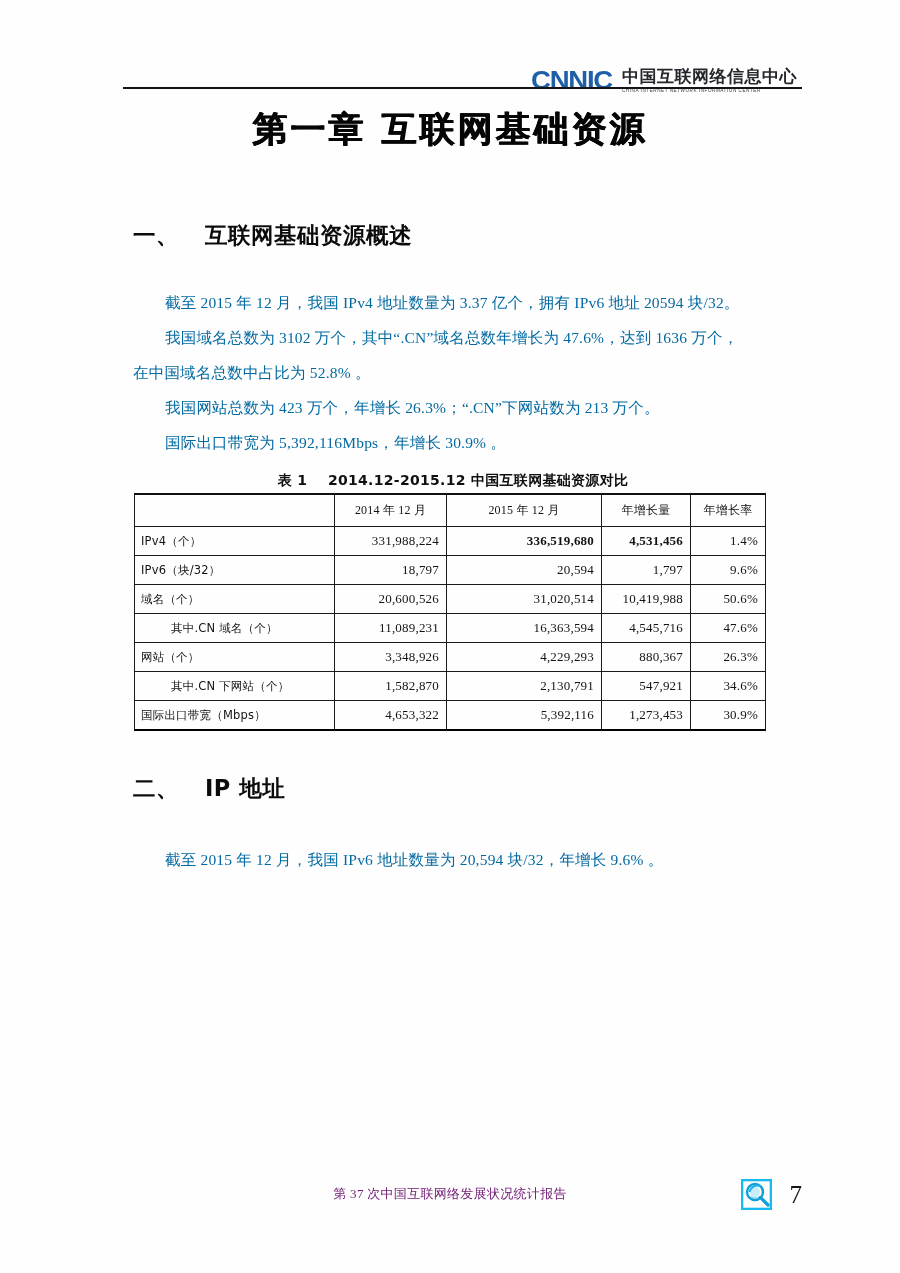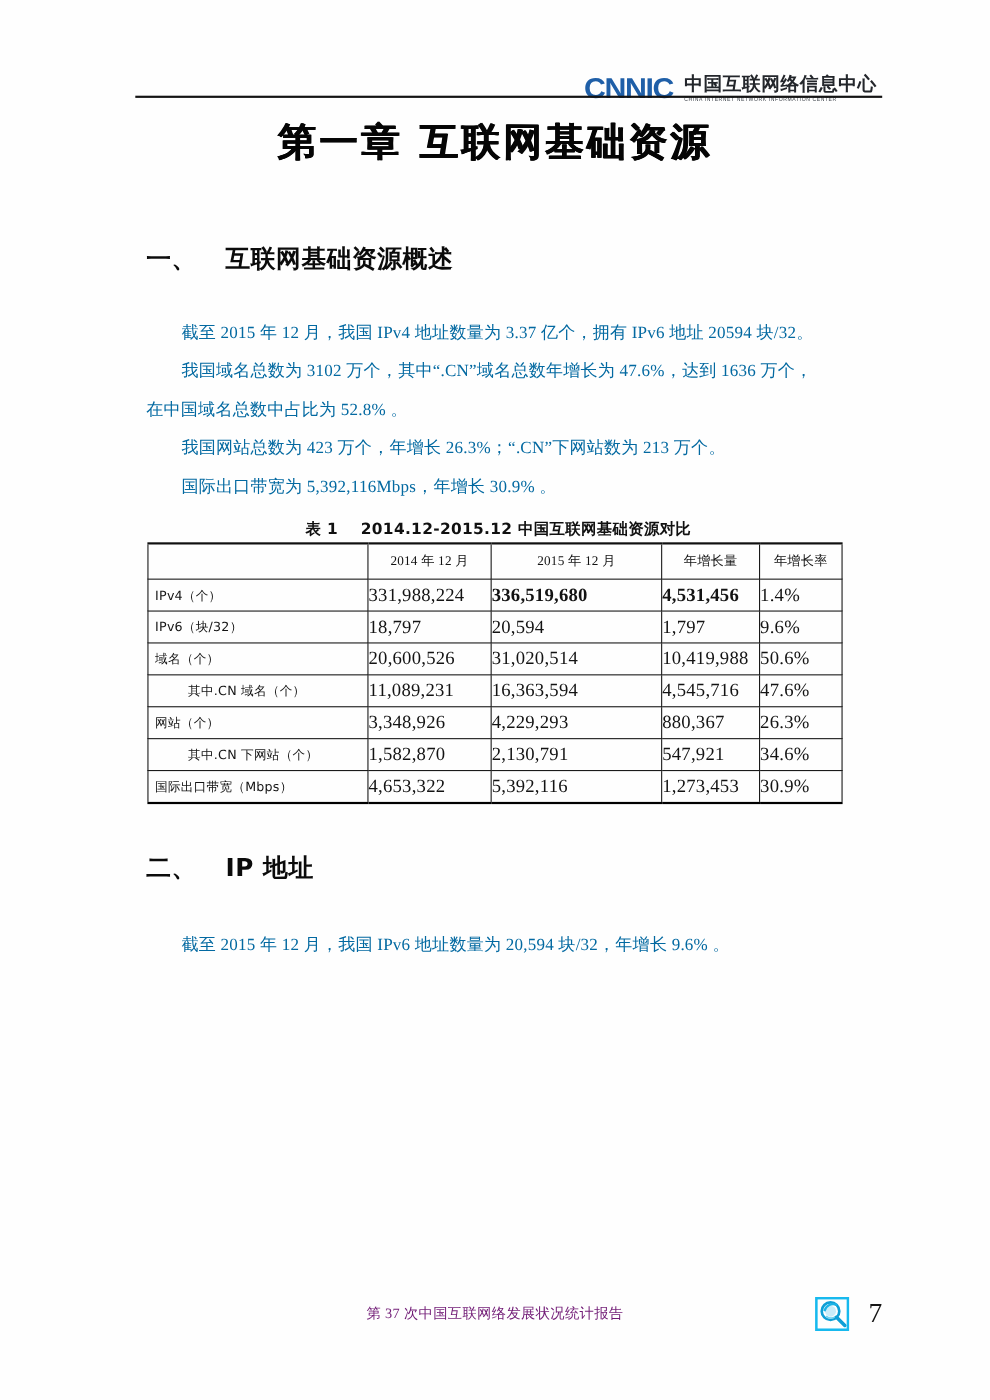--- a/index.html
+++ b/index.html
@@ -170,23 +170,24 @@
   table.data thead th.blank { border-top-width: 2px; }
   table.data thead tr th { border-top: 2px solid #101010; }
   table.data .c-label {
     text-align: left;
     padding-left: 6px;
     font-family: "DejaVu Sans", "Liberation Sans", sans-serif;
     font-size: 11.5px;
   }
   table.data .c-label.indent { padding-left: 36px; margin-top: 16px; }
   table.data .c-num {
+    text-align: right;
     padding-right: 7px;
     font-family: "Liberation Serif", "DejaVu Serif", serif;
-    font-size: 17px;
+    font-size: 13px;
   }
   table.data .c-num.bold { font-weight: 700; }
   table.data tbody tr:last-child td { border-bottom: 2px solid #000000; }
 
   
   .page-footer {
     position: absolute;
     left: 0;
     right: 0;
     bottom: 48px;

